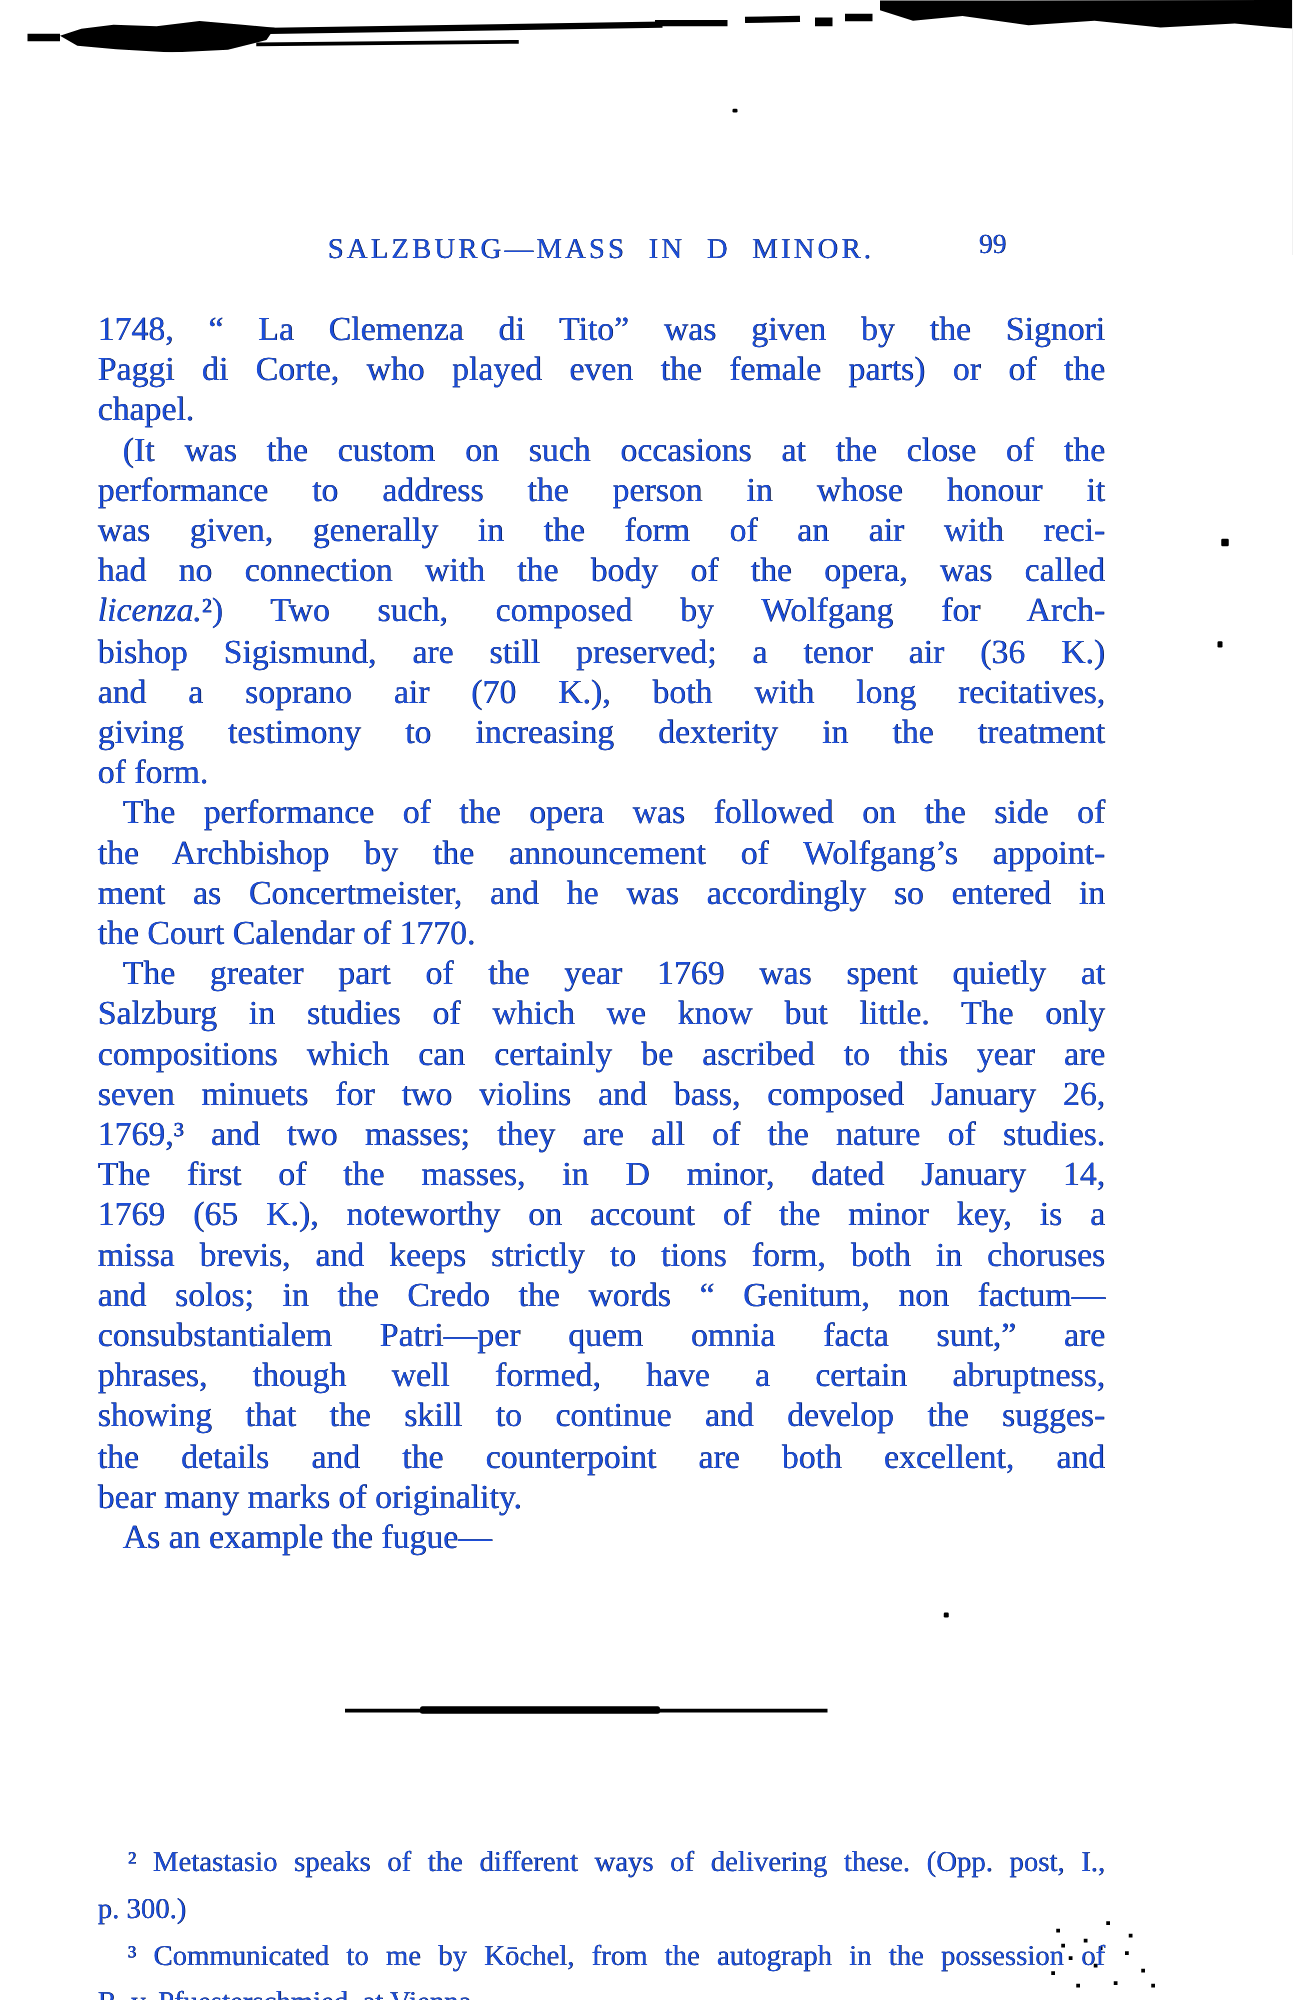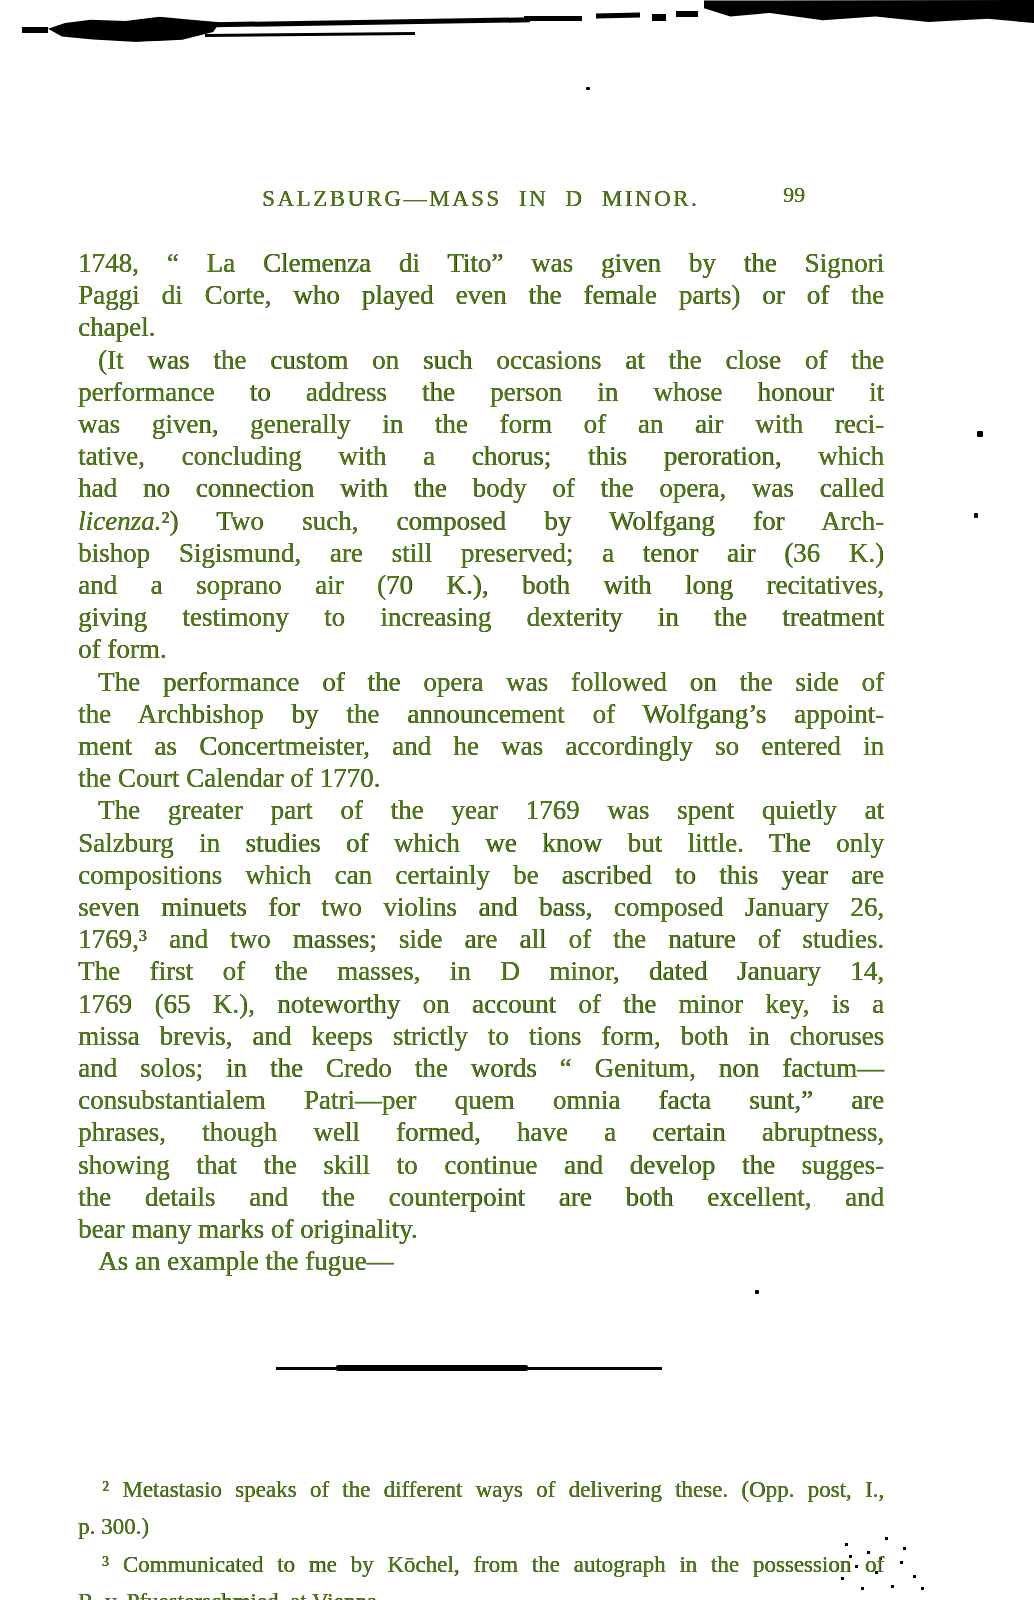--- a/index.html
+++ b/index.html
@@ -1,18 +1,18 @@
 <!DOCTYPE html>
 <html><head>
 <meta charset="utf-8">
 <style>
   html,body{margin:0;padding:0;background:#e8e8e8;}
   .page{
     position:relative;width:1034px;height:1600px;background:#ffffff;
-    font-family:"Liberation Serif",serif;color:#4d7c0f;overflow:hidden;
+    font-family:"Liberation Serif",serif;color:#1d4ed8;overflow:hidden;
     margin:0 auto;
   }
   
   .hdr-title{
     position:absolute;left:262px;top:186px;
     font-size:23px;letter-spacing:2.5px;word-spacing:9px;white-space:nowrap;
     text-shadow:0.3px 0 0 #000;
   }
   .hdr-num{
     position:absolute;left:783px;top:182px;font-size:22px;
@@ -96,40 +96,39 @@
   <div class="body-text" id="body-text">
       <div class="para">
         <div class="tline"><span>1748, “ La Clemenza di Tito” was given by the Signori</span></div>
         <div class="tline"><span>Paggi di Corte, who played even the female parts) or of the</span></div>
         <div class="tline last"><span>chapel.</span></div>
       </div>
       <div class="para">
         <div class="tline ind"><span>(It was the custom on such occasions at the close of the</span></div>
         <div class="tline"><span>performance to address the person in whose honour it</span></div>
         <div class="tline"><span>was given, generally in the form of an air with reci-</span></div>
-        <div class="tline"><span>tative, concluding with a chorus; this peroration, which</span></div>
         <div class="tline"><span>had no connection with the body of the opera, was called</span></div>
         <div class="tline"><span class="it">licenza.</span><span>²)  Two such, composed by Wolfgang for Arch-</span></div>
         <div class="tline"><span>bishop Sigismund, are still preserved; a tenor air (36 K.)</span></div>
         <div class="tline"><span>and a soprano air (70 K.), both with long recitatives,</span></div>
         <div class="tline"><span>giving testimony to increasing dexterity in the treatment</span></div>
         <div class="tline last"><span>of form.</span></div>
       </div>
       <div class="para">
         <div class="tline ind"><span>The performance of the opera was followed on the side of</span></div>
         <div class="tline"><span>the Archbishop by the announcement of Wolfgang’s appoint-</span></div>
         <div class="tline"><span>ment as Concertmeister, and he was accordingly so entered in</span></div>
         <div class="tline last"><span>the Court Calendar of 1770.</span></div>
       </div>
       <div class="para">
         <div class="tline ind"><span>The greater part of the year 1769 was spent quietly at</span></div>
         <div class="tline"><span>Salzburg in studies of which we know but little.  The only</span></div>
         <div class="tline"><span>compositions which can certainly be ascribed to this year are</span></div>
         <div class="tline"><span>seven minuets for two violins and bass, composed January 26,</span></div>
-        <div class="tline"><span>1769,³ and two masses; side are all of the nature of studies.</span></div>
+        <div class="tline"><span>1769,³ and two masses; they are all of the nature of studies.</span></div>
         <div class="tline"><span>The first of the masses, in D minor, dated January 14,</span></div>
         <div class="tline"><span>1769 (65 K.), noteworthy on account of the minor key, is a</span></div>
         <div class="tline"><span>missa brevis, and keeps strictly to tions form, both in choruses</span></div>
         <div class="tline"><span>and solos; in the Credo the words “ Genitum, non factum—</span></div>
         <div class="tline"><span>consubstantialem Patri—per quem omnia facta sunt,” are</span></div>
         <div class="tline"><span>phrases, though well formed, have a certain abruptness,</span></div>
         <div class="tline"><span>showing that the skill to continue and develop the sugges-</span></div>
         <div class="tline"><span>the details and the counterpoint are both excellent, and</span></div>
         <div class="tline last"><span>bear many marks of originality.</span></div>
       </div>

